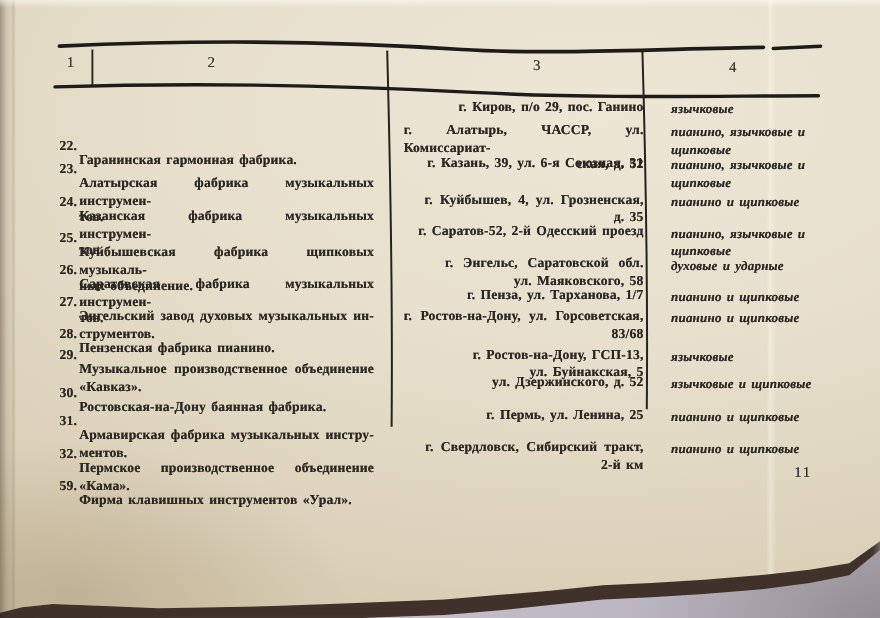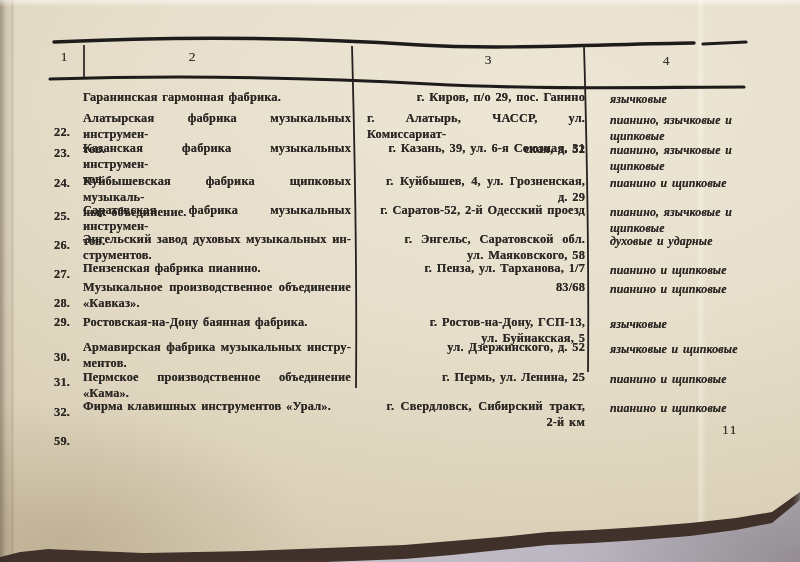--- a/index.html
+++ b/index.html
@@ -35,21 +35,21 @@
   .rules{position:absolute;left:0;top:0;pointer-events:none;}
   .colhead{
     position:absolute;font-size:13.5px;color:#37332e;width:20px;text-align:center;
     text-shadow:0 0 .5px rgba(40,35,30,.6);
   }
   .h1{left:54px;top:49px;} .h2{left:182px;top:49px;} .h3{left:478px;top:52px;} .h4{left:656px;top:53px;}
   .row{position:absolute;left:0;width:800px;}
   .cell{position:absolute;font-weight:bold;color:var(--ink);font-size:12.4px;line-height:15.6px;
         letter-spacing:.15px;word-spacing:1.5px;text-shadow:0 0 .5px rgba(45,38,32,.75);}
   .c1{left:40px;width:30px;text-align:right;margin-top:35px;}
-  .c2{left:83px;width:268px;}
+  .c2{left:72px;width:268px;margin-top:48px;}
   .c3{left:367px;width:218px;}
   .c4{left:610px;width:168px;font-size:11.9px;line-height:15.5px;padding-top:2px;font-style:italic;}
   .c3 .line{white-space:pre-wrap;text-align:right;}
   .line.j{text-align:justify;text-align-last:justify;}
   .line.w{word-spacing:5.5px;}
   .pagenum{
     position:absolute;left:722px;top:422px;font-weight:normal;font-size:13.5px;color:#2f2b27;
     letter-spacing:1.5px;text-shadow:0 0 .5px rgba(45,38,32,.7);
   }
 </style>
@@ -121,21 +121,21 @@
           </div>
         </div>
         <div class="row" style="top: 174px;">
           <div class="cell c1">25.</div>
           <div class="cell c2">
             <div class="line j">Куйбышевская фабрика щипковых музыкаль-</div>
             <div class="line">ных объединение.</div>
           </div>
           <div class="cell c3">
             <div class="line j">   г. Куйбышев, 4, ул. Грозненская,</div>
-            <div class="line">д. 29</div>
+            <div class="line">д. 35</div>
           </div>
           <div class="cell c4">
             <div class="line">пианино и щипковые</div>
           </div>
         </div>
         <div class="row" style="top: 203px;">
           <div class="cell c1">26.</div>
           <div class="cell c2">
             <div class="line j">Саратовская фабрика музыкальных инструмен-</div>
             <div class="line">тов.</div>
@@ -174,20 +174,21 @@
             <div class="line">пианино и щипковые</div>
           </div>
         </div>
         <div class="row" style="top: 280px;">
           <div class="cell c1">29.</div>
           <div class="cell c2">
             <div class="line j">Музыкальное производственное объединение</div>
             <div class="line">«Кавказ».</div>
           </div>
           <div class="cell c3">
+            <div class="line j">г. Ростов-на-Дону, ул. Горсоветская,</div>
             <div class="line">83/68</div>
           </div>
           <div class="cell c4">
             <div class="line">пианино и щипковые</div>
           </div>
         </div>
         <div class="row" style="top: 315px;">
           <div class="cell c1">30.</div>
           <div class="cell c2">
             <div class="line">Ростовская-на-Дону баянная фабрика.</div>

